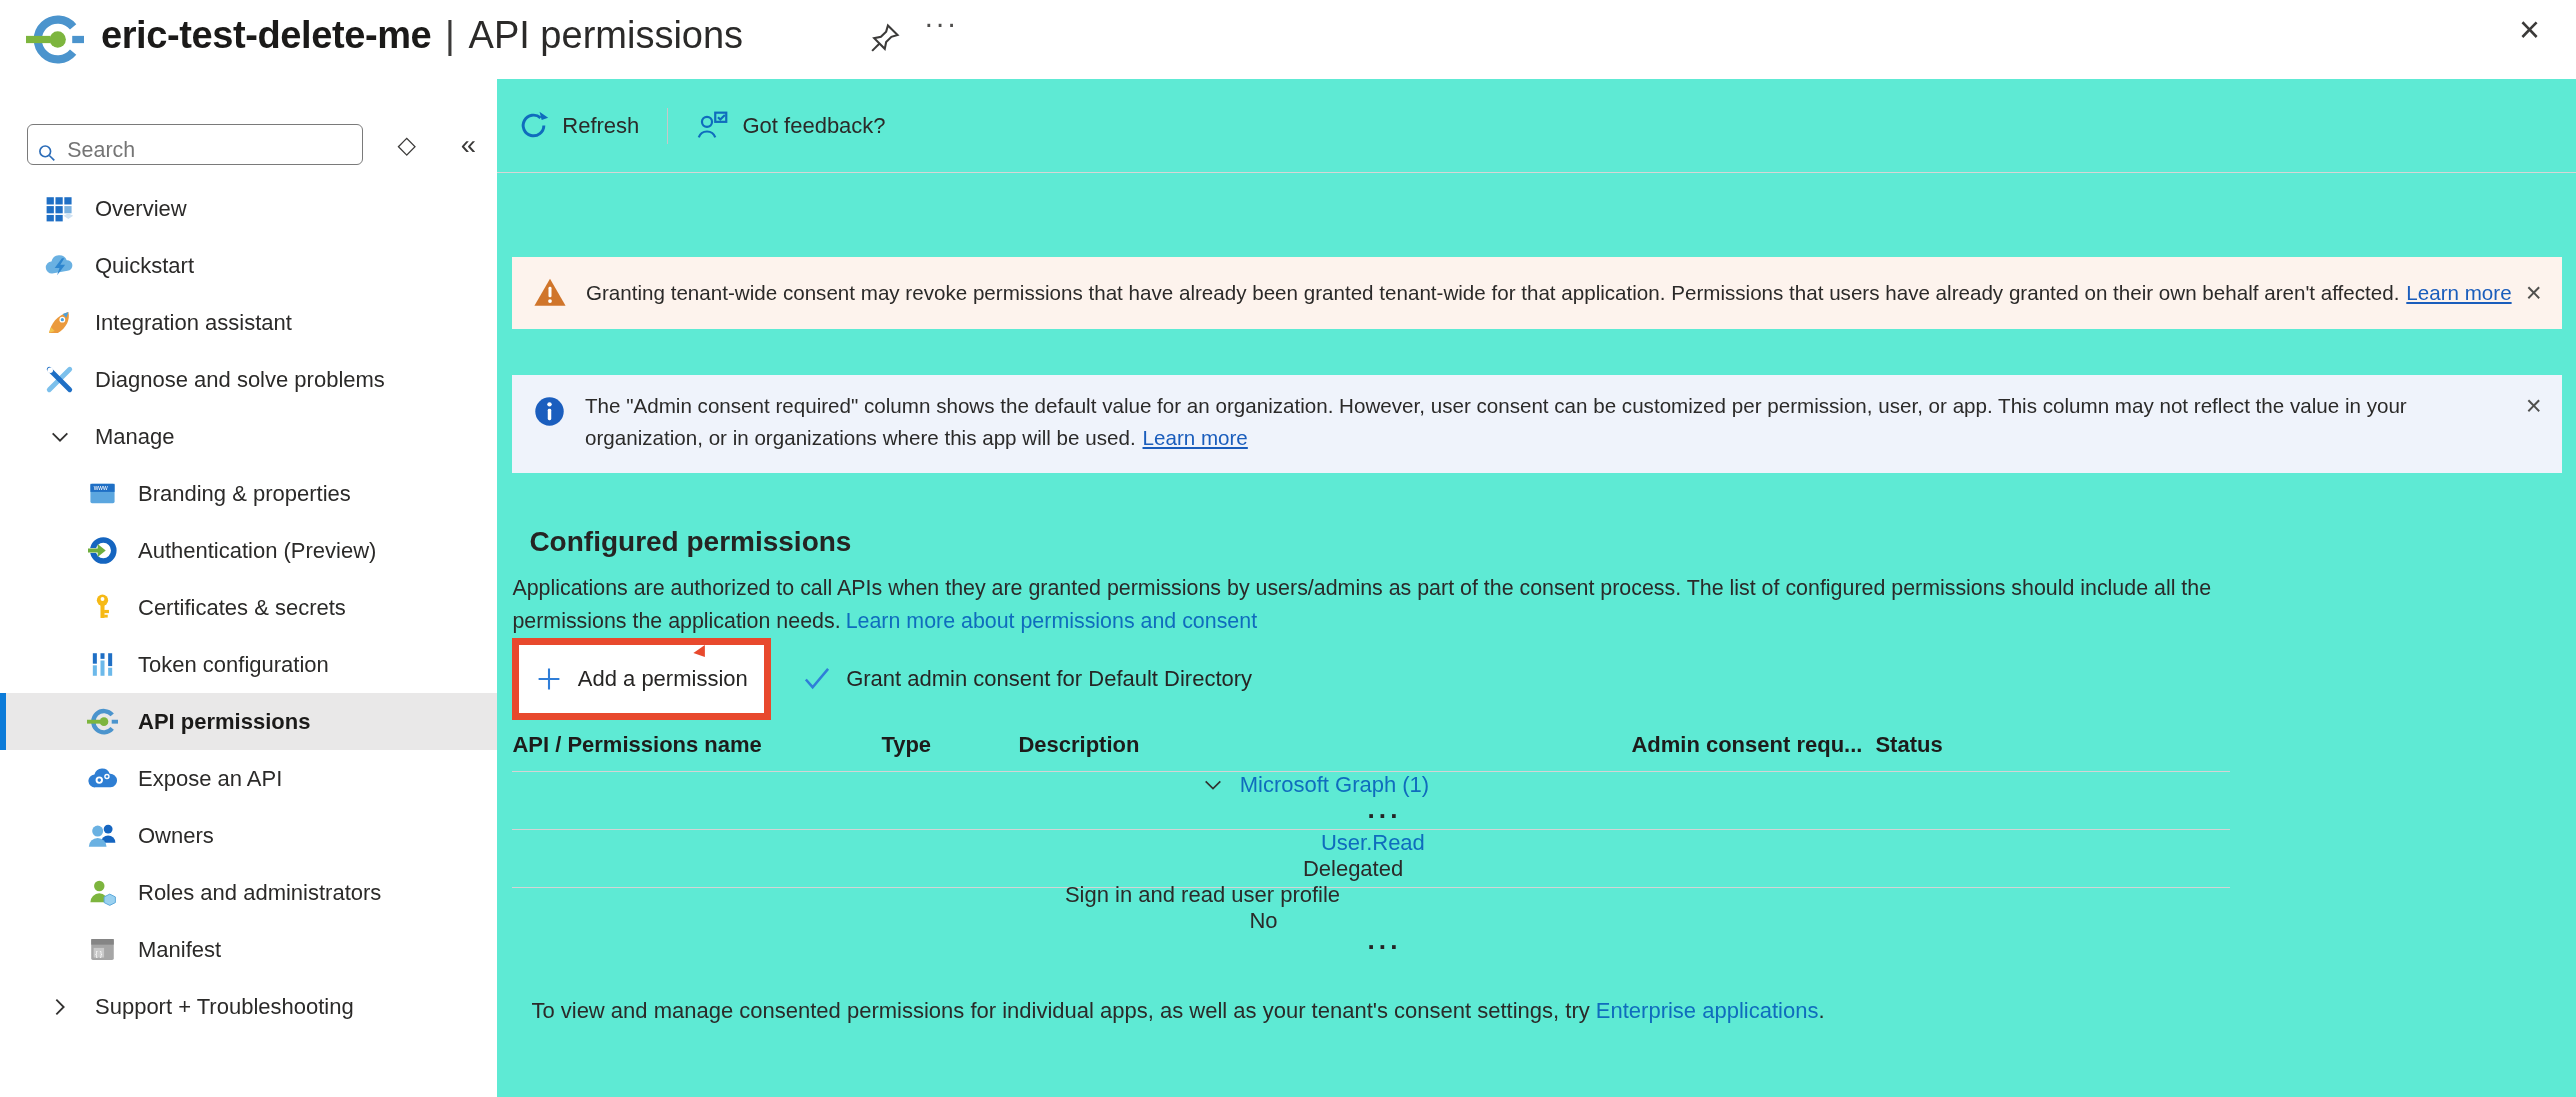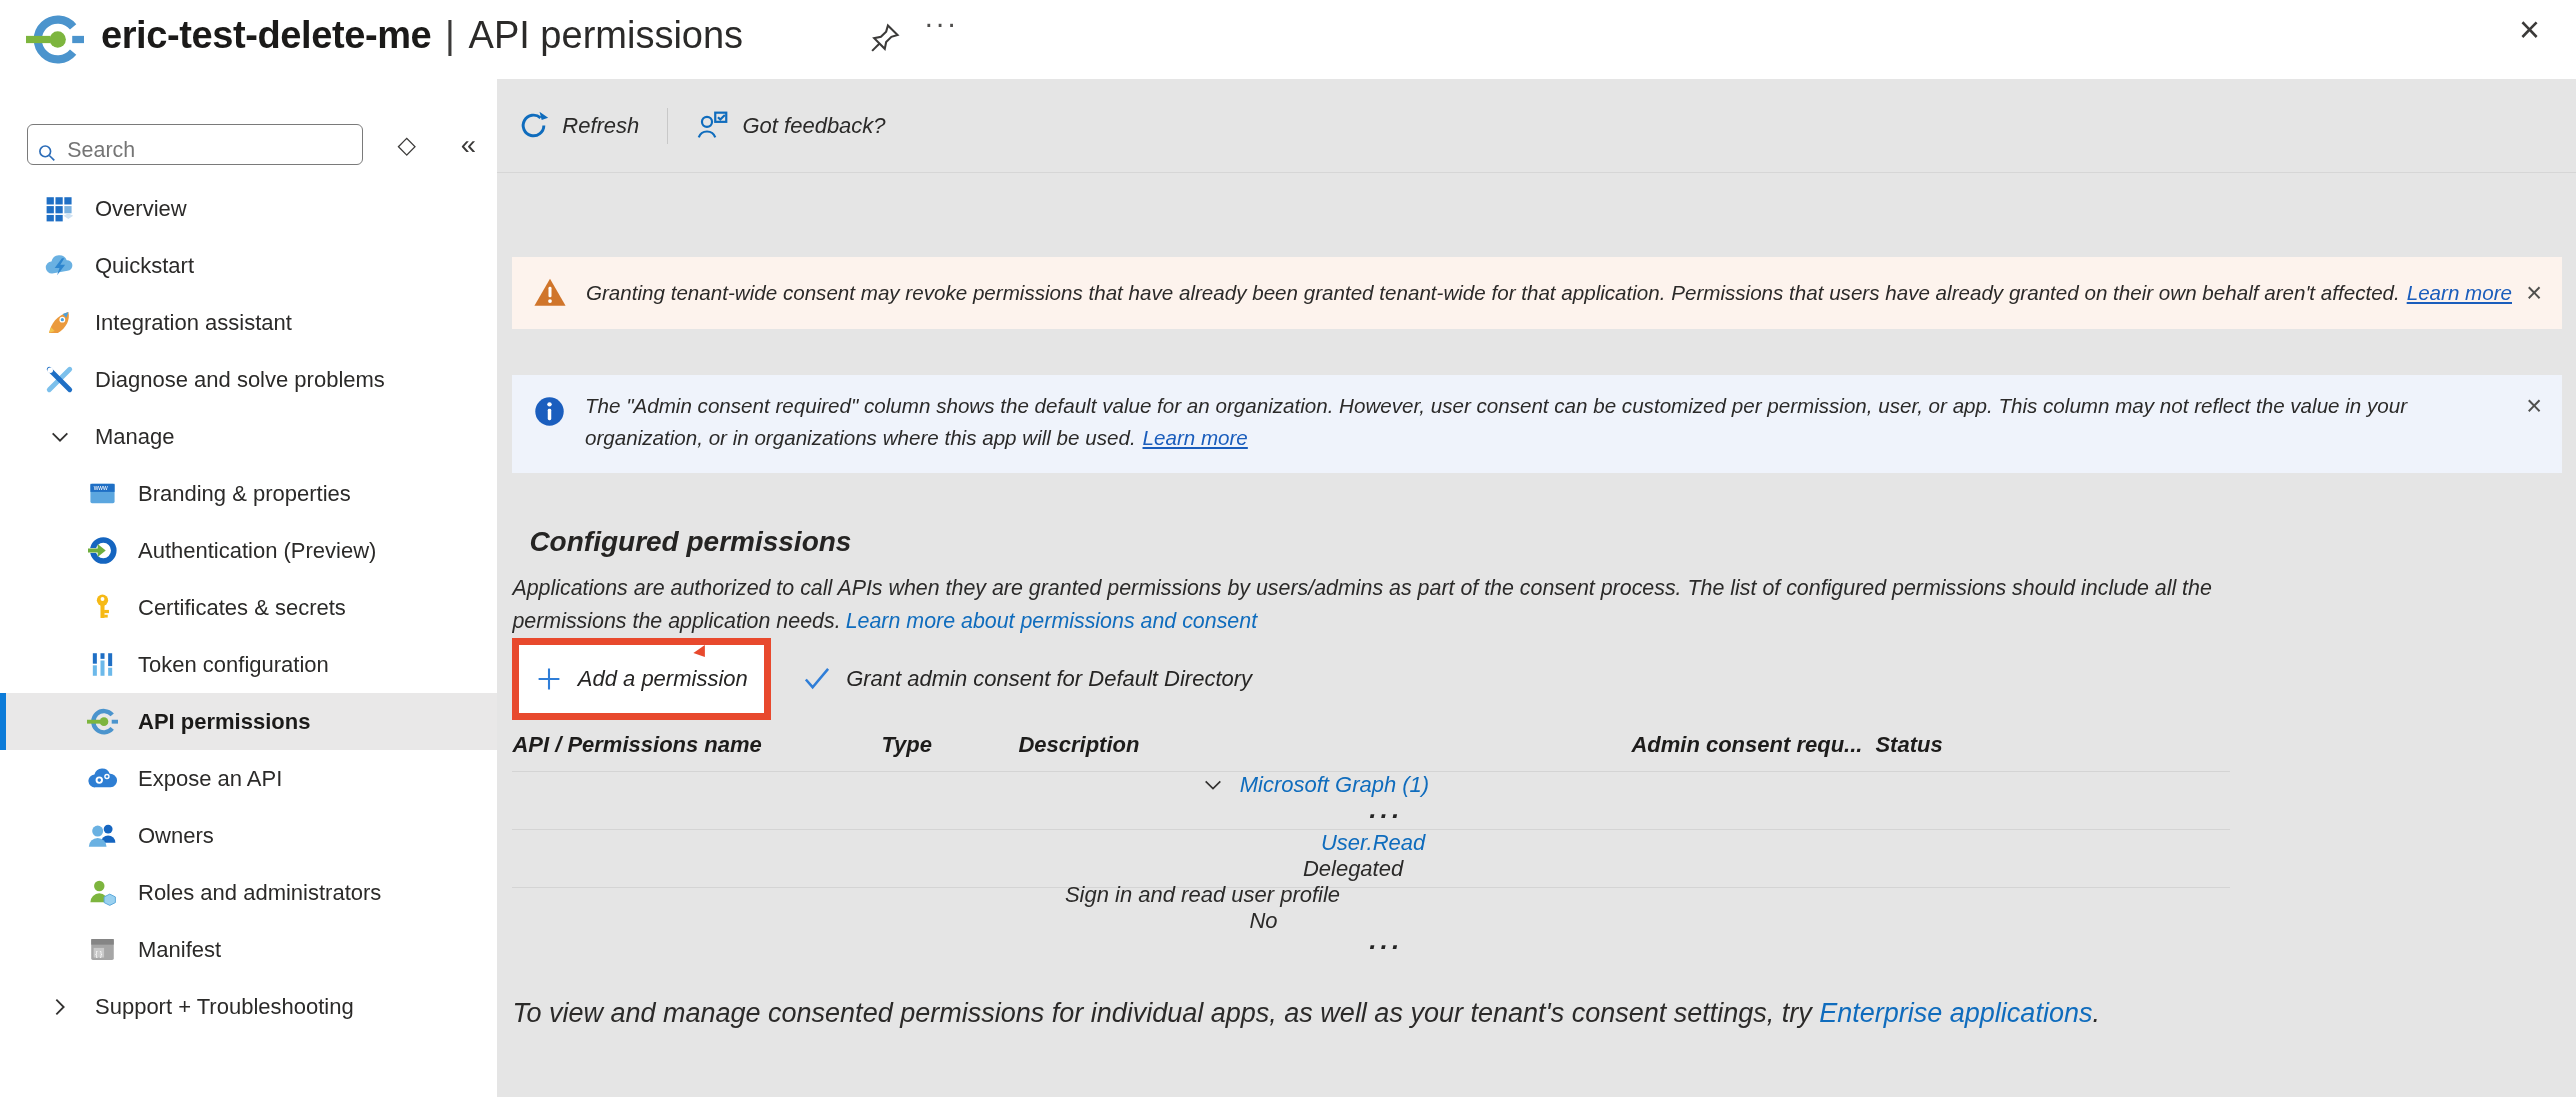--- a/index.html
+++ b/index.html
@@ -30,21 +30,21 @@
   .nav{margin-top:15.4px;}
   .nav-item{height:57px;display:flex;align-items:center;padding-left:43px;font-size:22px;
             color:#2b2a29;cursor:pointer;}
   .nav-item .icon-wrap{width:33px;height:33px;margin-right:19px;display:flex;align-items:center;
             justify-content:center;flex:none;}
   .nav-item.child{padding-left:86px;}
   .nav-item.selected{background:#e9e8e8;border-left:6px solid #0c7bd8;padding-left:80px;
             font-weight:700;color:#1b1a19;}
 
   
-  .main{position:absolute;top:79px;left:497px;right:0;bottom:0;background:#e5e5e5;font-style:italic;}
+  .main{position:absolute;top:79px;left:497px;right:0;bottom:0;background:#5eead4;}
   .toolbar{height:93px;display:flex;align-items:center;padding-left:20.6px;border-bottom:1.7px solid #d6d6d6;}
   .tool-btn{display:flex;align-items:center;gap:13.7px;font-size:22px;color:#2b2a29;cursor:pointer;}
   .tool-sep{width:1.7px;height:36px;background:#c8c8c8;margin:0 27.4px;}
 
   .content{padding:0 13.7px 0 15.4px;}
   .banner{display:flex;padding:0 20.6px;box-sizing:border-box;}
   .banner.warning{margin-top:84px;background:#fdf3ed;height:72px;align-items:center;}
   .banner.info{margin-top:46px;background:#eff3fb;height:98px;align-items:flex-start;padding-top:15.4px;}
   .banner .b-icon{flex:none;}
   .banner .txt{font-size:20.6px;color:#2b2a29;line-height:32px;margin-left:19px;}
@@ -75,21 +75,21 @@
   .c-desc{width:613px;flex:none;}
   .c-admin{width:244px;flex:none;}
   .c-status{flex:1;}
   .c-more{width:60px;flex:none;text-align:right;}
   .t-row{display:flex;align-items:center;height:57px;border-bottom:1.7px solid #d4d4d4;flex-direction:column;}
   .name-cell{display:flex;align-items:center;gap:15.4px;padding-left:15.4px;box-sizing:border-box;}
   .perm-indent{padding-left:134px;box-sizing:border-box;}
   .tbl-link{color:#0f6cbd;cursor:pointer;text-decoration:none;}
   .more-dots{font-size:26px;letter-spacing:2.6px;color:#242424;font-weight:700;cursor:pointer;line-height:1;}
 
-  .footer-note{margin-top:110px;font-size:27px;color:#2b2a29;}
+  .footer-note{margin-top:110px;font-size:22px;color:#2b2a29;margin-left:19px;}
 </style>
 </head>
 <body>
 
 <div class="app">
 
   <div class="page-header">
     <svg class="logo" viewBox="0 0 64 56">
       <path d="M52 14 A22 22 0 1 0 52 42" stroke="#4b94cd" stroke-width="9" fill="none"></path>
       <rect x="0" y="24" width="27" height="8" fill="#7db53e"></rect>

